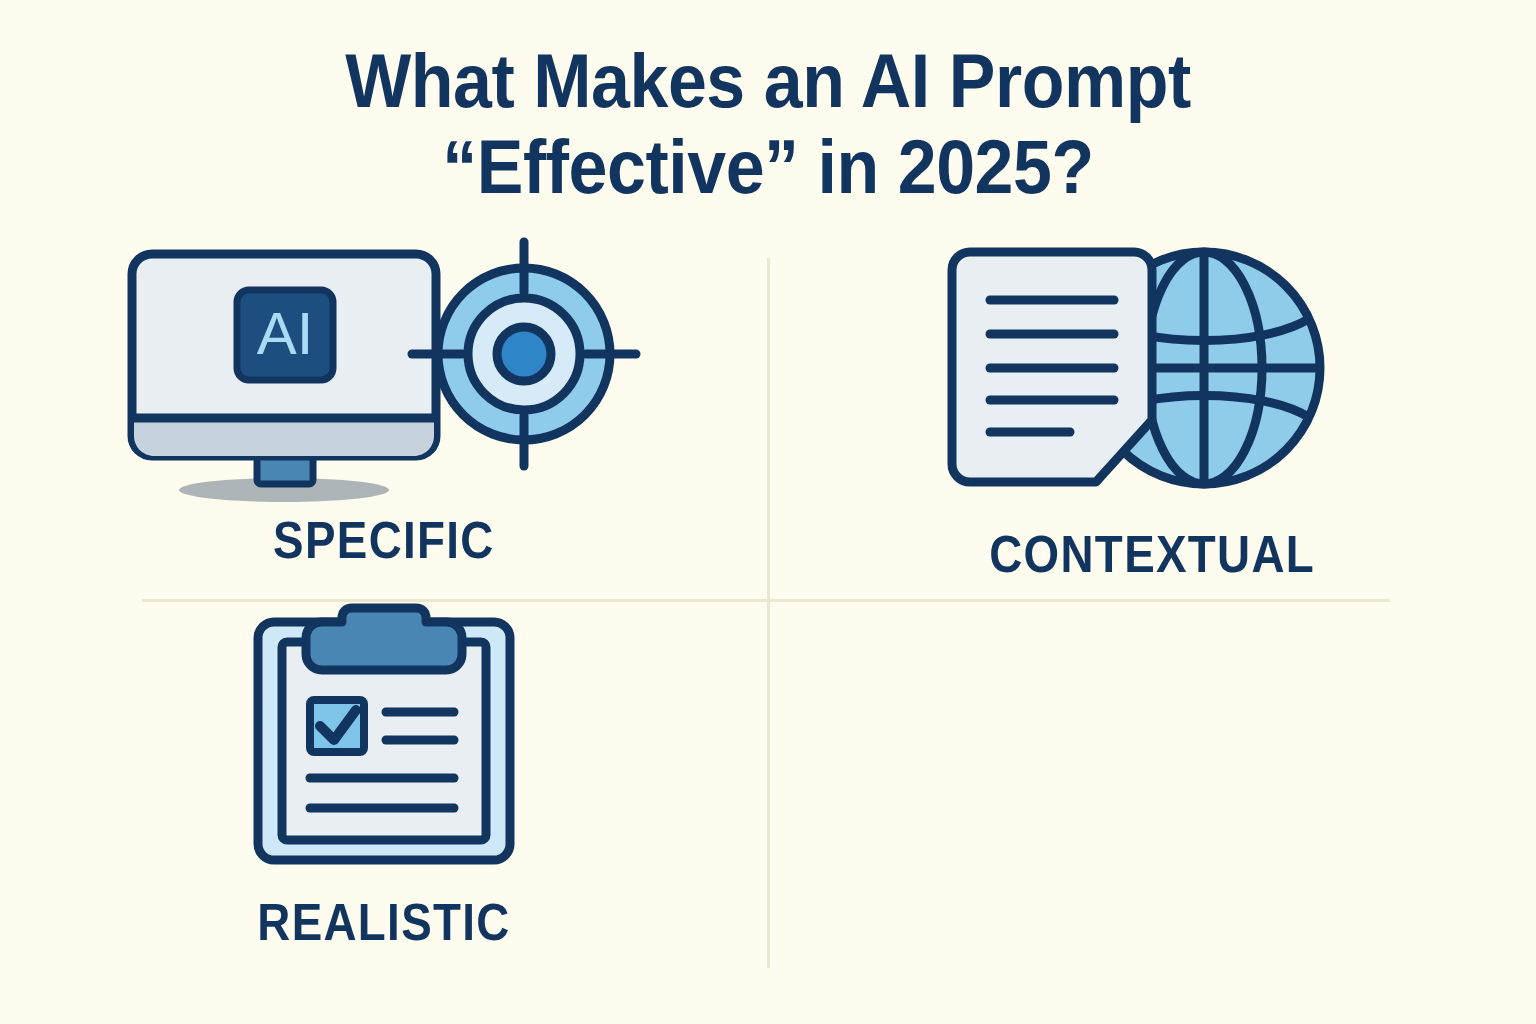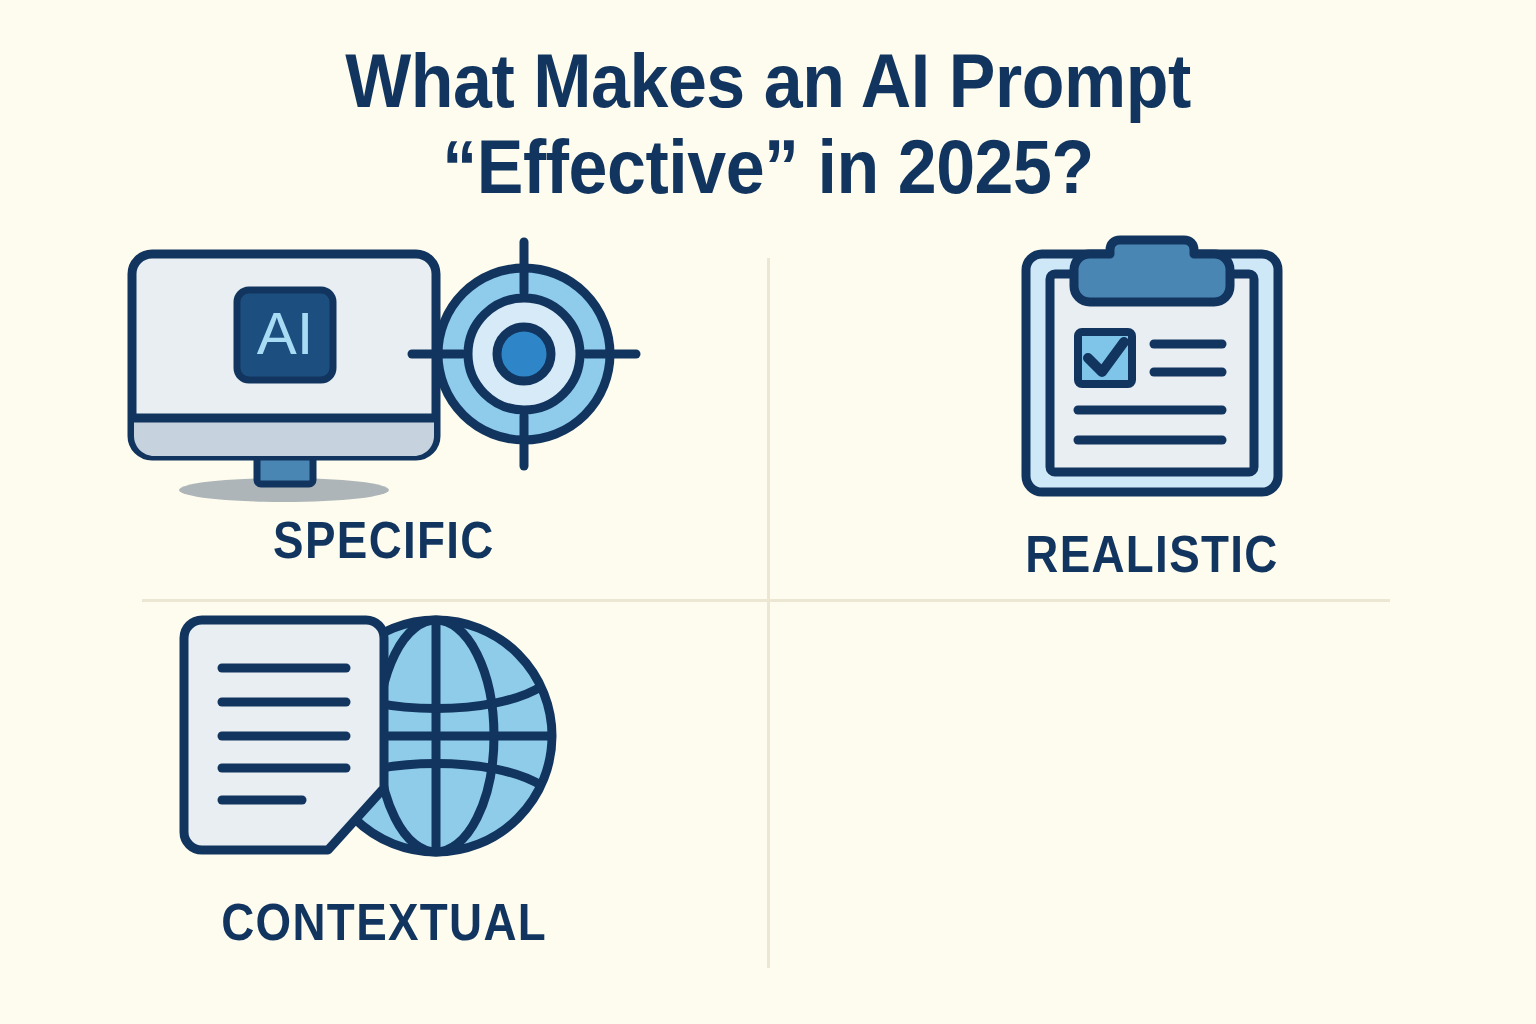--- a/index.html
+++ b/index.html
@@ -142,47 +142,20 @@
               <line x1="62" y1="0" x2="112" y2="0"></line>
             </g>
           </g>
         </svg>
       </div>
       <div class="cell-label">SPECIFIC</div>
     </div>
 
     <div class="cell cell-r2">
       <div class="cell-art">
-        <svg width="280" height="272" viewBox="0 0 280 272">
-
-          <rect x="14" y="22" width="252" height="238" rx="16" fill="#cfe8f8" stroke="#12355f" stroke-width="9"></rect>
-
-          <rect x="38" y="42" width="204" height="198" rx="5" fill="#e8eef2" stroke="#12355f" stroke-width="9"></rect>
-
-          <path d="M108 8 H172 C178 8 182 12 182 18 V22 H202 C211 22 218 29 218 38 V54
-                   C218 63 211 70 202 70 H78 C69 70 62 63 62 54 V38
-                   C62 29 69 22 78 22 H98 V18 C98 12 102 8 108 8 Z" fill="#4a86b4" stroke="#12355f" stroke-width="9" stroke-linejoin="round"></path>
-
-          <rect x="66" y="100" width="54" height="52" rx="4" fill="#7fc5ea" stroke="#12355f" stroke-width="8"></rect>
-          <path d="M76 126 L90 140 L112 110" fill="none" stroke="#12355f" stroke-width="10" stroke-linecap="round" stroke-linejoin="round"></path>
-
-          <g stroke="#12355f" stroke-width="9" stroke-linecap="round">
-            <line x1="142" y1="112" x2="210" y2="112"></line>
-            <line x1="142" y1="140" x2="210" y2="140"></line>
-
-            <line x1="66" y1="178" x2="210" y2="178"></line>
-            <line x1="66" y1="208" x2="210" y2="208"></line>
-          </g>
-        </svg>
-      </div>
-      <div class="cell-label">REALISTIC</div>
-    </div>
-
-    <div class="cell cell-r2">
-      <div class="cell-art">
         <svg width="420" height="260" viewBox="0 0 420 260">
 
           <g transform="translate(262,130)">
             <circle cx="0" cy="0" r="116" fill="#8fccea" stroke="#12355f" stroke-width="9"></circle>
             <g fill="none" stroke="#12355f" stroke-width="9">
               <line x1="-116" y1="0" x2="116" y2="0"></line>
               <line x1="0" y1="-116" x2="0" y2="116"></line>
               <ellipse cx="0" cy="0" rx="58" ry="116"></ellipse>
               <path d="M-106 -50 C-60 -20 60 -20 106 -50"></path>
               <path d="M-106 50 C-60 20 60 20 106 50"></path>
@@ -196,14 +169,41 @@
             <line x1="48" y1="96" x2="172" y2="96"></line>
             <line x1="48" y1="130" x2="172" y2="130"></line>
             <line x1="48" y1="162" x2="172" y2="162"></line>
             <line x1="48" y1="194" x2="128" y2="194"></line>
           </g>
         </svg>
       </div>
       <div class="cell-label">CONTEXTUAL</div>
     </div>
 
+    <div class="cell cell-r2">
+      <div class="cell-art">
+        <svg width="280" height="272" viewBox="0 0 280 272">
+
+          <rect x="14" y="22" width="252" height="238" rx="16" fill="#cfe8f8" stroke="#12355f" stroke-width="9"></rect>
+
+          <rect x="38" y="42" width="204" height="198" rx="5" fill="#e8eef2" stroke="#12355f" stroke-width="9"></rect>
+
+          <path d="M108 8 H172 C178 8 182 12 182 18 V22 H202 C211 22 218 29 218 38 V54
+                   C218 63 211 70 202 70 H78 C69 70 62 63 62 54 V38
+                   C62 29 69 22 78 22 H98 V18 C98 12 102 8 108 8 Z" fill="#4a86b4" stroke="#12355f" stroke-width="9" stroke-linejoin="round"></path>
+
+          <rect x="66" y="100" width="54" height="52" rx="4" fill="#7fc5ea" stroke="#12355f" stroke-width="8"></rect>
+          <path d="M76 126 L90 140 L112 110" fill="none" stroke="#12355f" stroke-width="10" stroke-linecap="round" stroke-linejoin="round"></path>
+
+          <g stroke="#12355f" stroke-width="9" stroke-linecap="round">
+            <line x1="142" y1="112" x2="210" y2="112"></line>
+            <line x1="142" y1="140" x2="210" y2="140"></line>
+
+            <line x1="66" y1="178" x2="210" y2="178"></line>
+            <line x1="66" y1="208" x2="210" y2="208"></line>
+          </g>
+        </svg>
+      </div>
+      <div class="cell-label">REALISTIC</div>
+    </div>
+
   </div>
 </div>
 
 </body></html>

